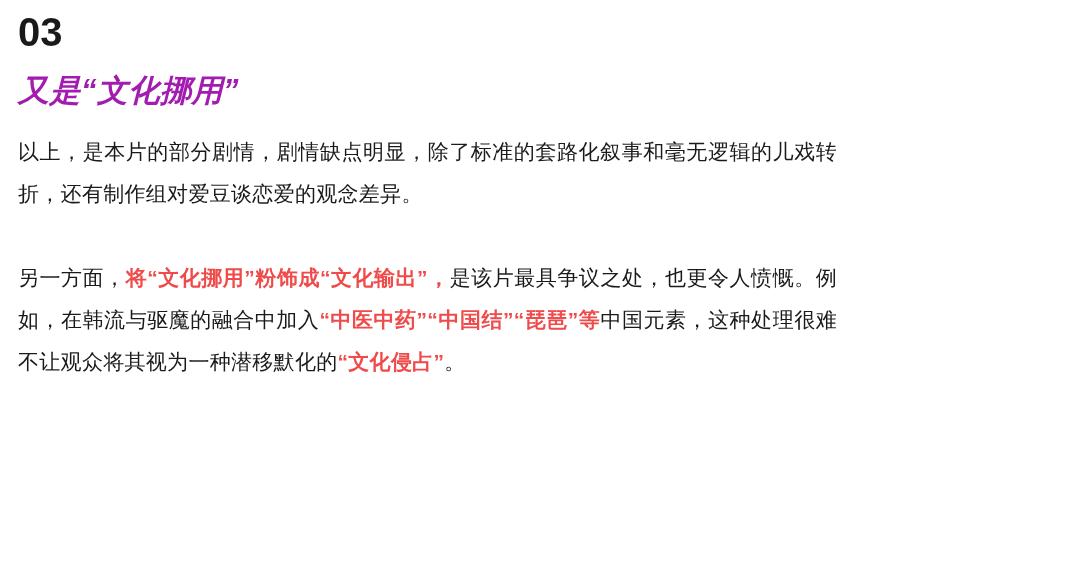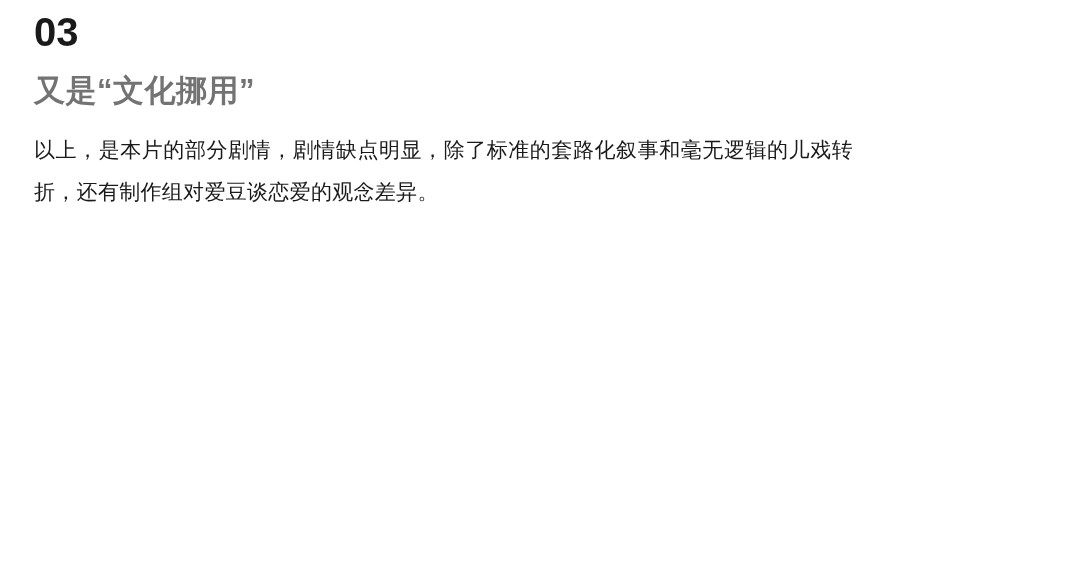--- a/index.html
+++ b/index.html
@@ -14,46 +14,45 @@
     color: #1a1a1a;
     overflow: hidden;
   }
   .page {
     position: relative;
     width: 855px;
     height: 577px;
     box-sizing: border-box;
     padding: 10px 18px 0 18px;
     background: #ffffff;
-    margin-left: 16px;
   }
   .section-number {
     font-size: 40px;
     font-weight: bold;
     line-height: 1.1;
     letter-spacing: 0px;
     color: #1a1a1a;
     margin: 0 0 18px 0;
   }
   .section-title {
     font-size: 31px;
     font-weight: bold;
     line-height: 1.2;
-    color: #737373;
+    color: #a21caf;
     margin: 0 0 22px 0;
     letter-spacing: 0.5px;
+    font-style: italic;
   }
   .para {
     font-size: 21px;
     line-height: 2.0;
     color: #1a1a1a;
     margin: 0 0 42px 0;
     letter-spacing: 0.3px;
     text-align: justify;
-    font-family: Liberation Mono, monospace;
   }
   .para:last-child {
     margin-bottom: 0;
   }
   .hl {
     color: #ef4b4b;
     font-weight: bold;
   }
 </style>
 </head>
@@ -63,14 +62,17 @@
 
   <div class="section-number">03</div>
 
   <h2 class="section-title">又是“文化挪用”</h2>
 
   <p class="para">
     <span>以上，是本片的部分剧情，剧情缺点明显，除了标准的套路化叙事和毫无逻辑的儿戏转折，还有制作组对爱豆谈恋爱的观念差异。</span>
   </p>
 
 
+  <p class="para">
+    <span>另一方面，</span><span class="hl">将“文化挪用”粉饰成“文化输出”，</span><span>是该片最具争议之处，也更令人愤慨。例如，在韩流与驱魔的融合中加入</span><span class="hl">“中医中药”“中国结”“琵琶”等</span><span>中国元素，这种处理很难不让观众将其视为一种潜移默化的</span><span class="hl">“文化侵占”</span><span>。</span>
+  </p>
 
 </div>
 
 </body></html>

